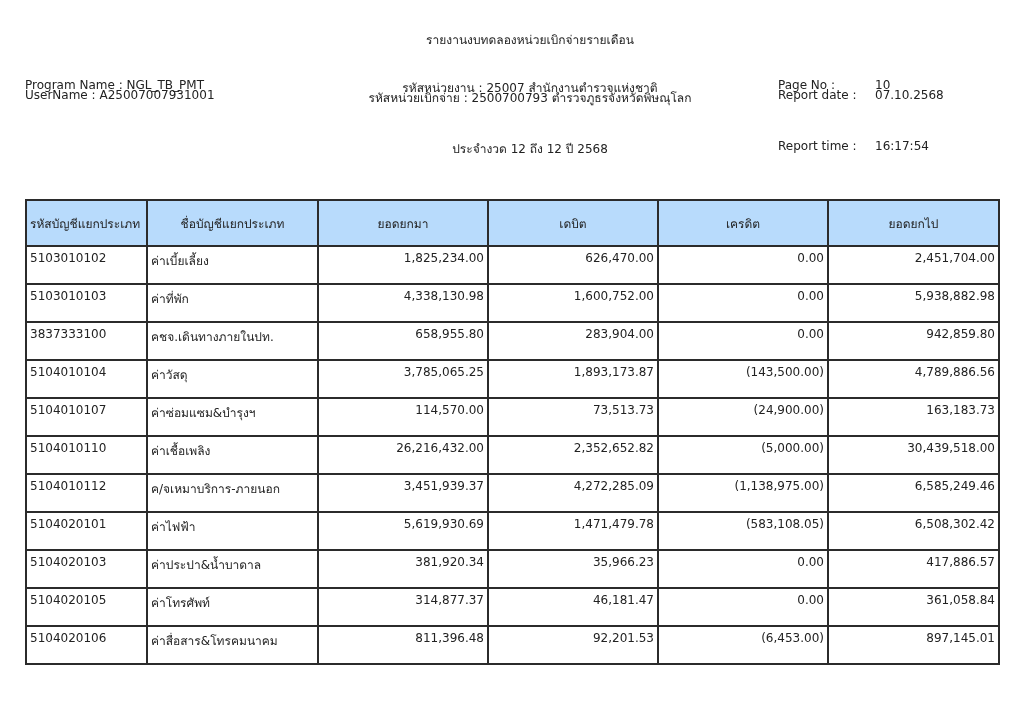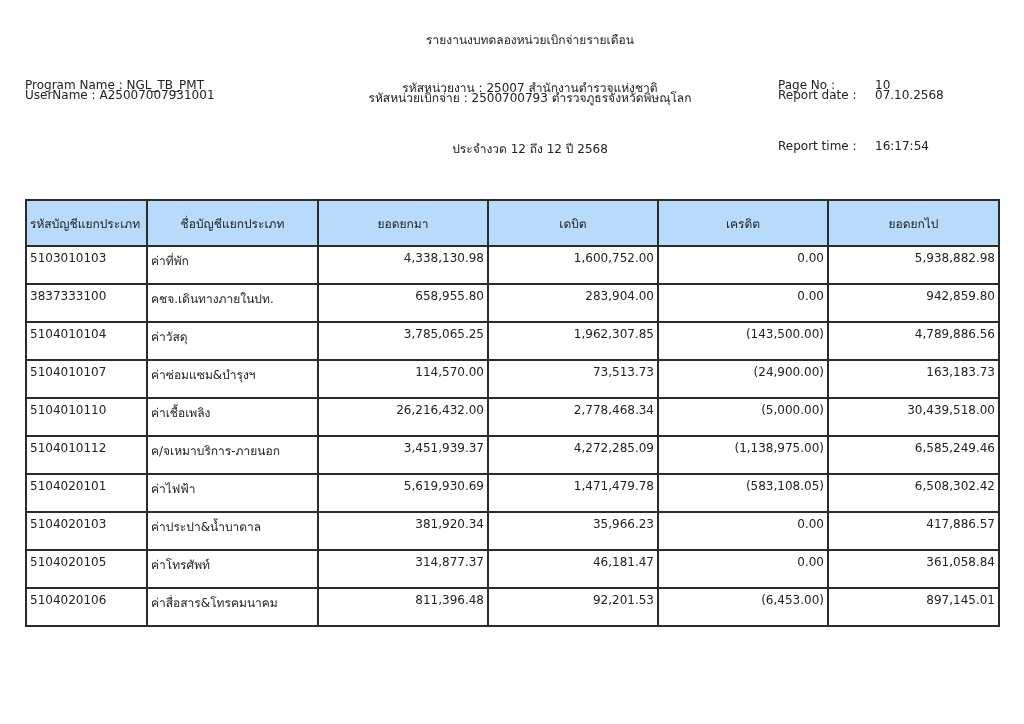--- a/index.html
+++ b/index.html
@@ -91,56 +91,64 @@
       <th>รหัสบัญชีแยกประเภท</th>
       <th>ชื่อบัญชีแยกประเภท</th>
       <th>ยอดยกมา</th>
       <th>เดบิต</th>
       <th>เครดิต</th>
       <th>ยอดยกไป</th>
     </tr>
   </thead>
   <tbody id="table-body">
       <tr>
+        <td class="txt">5103010102</td>
+        <td class="txt">ค่าเบี้ยเลี้ยง</td>
+        <td class="num">1,825,234.00</td>
+        <td class="num">626,470.00</td>
+        <td class="num">0.00</td>
+        <td class="num">2,451,704.00</td>
+      </tr>
+      <tr>
         <td class="txt">5103010103</td>
         <td class="txt">ค่าที่พัก</td>
         <td class="num">4,338,130.98</td>
         <td class="num">1,600,752.00</td>
         <td class="num">0.00</td>
         <td class="num">5,938,882.98</td>
       </tr>
       <tr>
         <td class="txt">3837333100</td>
         <td class="txt">คชจ.เดินทางภายในปท.</td>
         <td class="num">658,955.80</td>
         <td class="num">283,904.00</td>
         <td class="num">0.00</td>
         <td class="num">942,859.80</td>
       </tr>
       <tr>
         <td class="txt">5104010104</td>
         <td class="txt">ค่าวัสดุ</td>
         <td class="num">3,785,065.25</td>
-        <td class="num">1,962,307.85</td>
+        <td class="num">1,893,173.87</td>
         <td class="num">(143,500.00)</td>
         <td class="num">4,789,886.56</td>
       </tr>
       <tr>
         <td class="txt">5104010107</td>
         <td class="txt">ค่าซ่อมแซม&amp;บำรุงฯ</td>
         <td class="num">114,570.00</td>
         <td class="num">73,513.73</td>
         <td class="num">(24,900.00)</td>
         <td class="num">163,183.73</td>
       </tr>
       <tr>
         <td class="txt">5104010110</td>
         <td class="txt">ค่าเชื้อเพลิง</td>
         <td class="num">26,216,432.00</td>
-        <td class="num">2,778,468.34</td>
+        <td class="num">2,352,652.82</td>
         <td class="num">(5,000.00)</td>
         <td class="num">30,439,518.00</td>
       </tr>
       <tr>
         <td class="txt">5104010112</td>
         <td class="txt">ค/จเหมาบริการ-ภายนอก</td>
         <td class="num">3,451,939.37</td>
         <td class="num">4,272,285.09</td>
         <td class="num">(1,138,975.00)</td>
         <td class="num">6,585,249.46</td>

